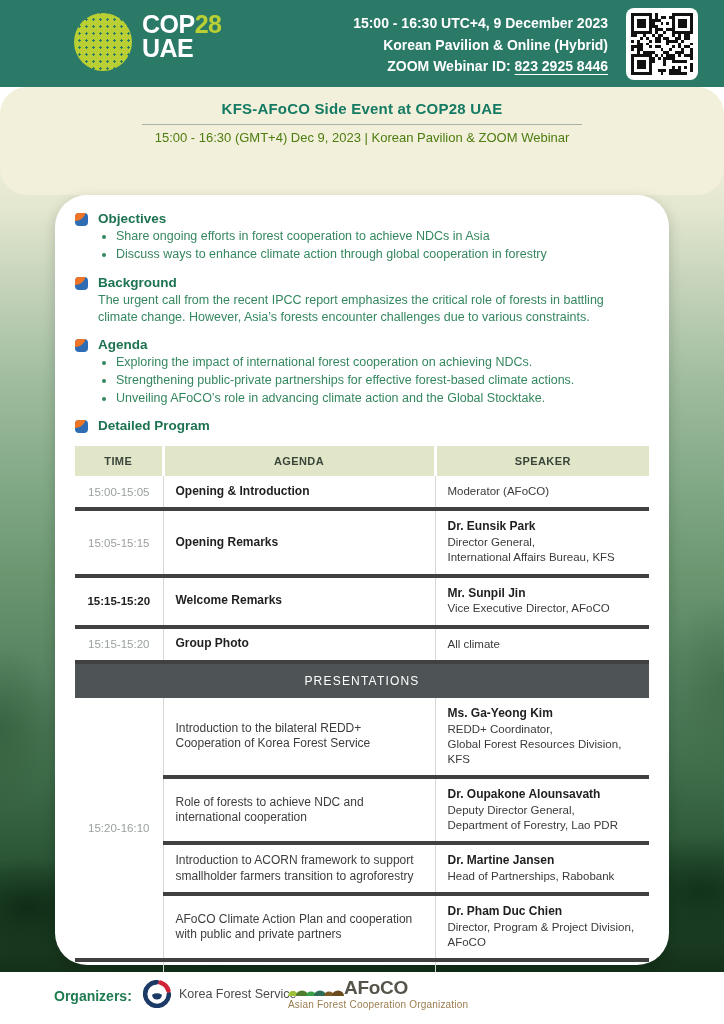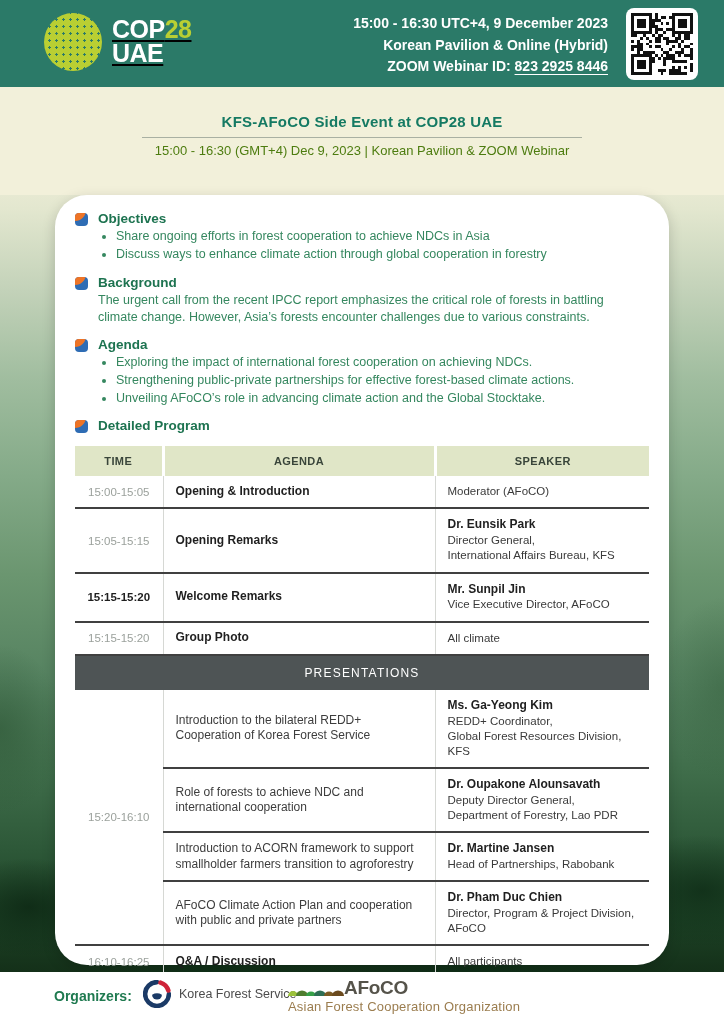--- a/index.html
+++ b/index.html
@@ -16,41 +16,41 @@
       radial-gradient(180px 80px at 30% 99%, rgba(16,48,24,.9) 0%, rgba(16,48,24,0) 72%),
       radial-gradient(200px 90px at 65% 100%, rgba(15,46,23,.9) 0%, rgba(15,46,23,0) 72%),
       radial-gradient(90px 120px at 0% 70%, rgba(40,80,48,.5) 0%, rgba(40,80,48,0) 70%),
       radial-gradient(90px 130px at 100% 65%, rgba(50,92,58,.45) 0%, rgba(50,92,58,0) 70%),
       linear-gradient(180deg, #f0eed9 0%, #e3e7cf 6%, #c3d2b9 16%, #a0bd9f 27%,
         #84aa88 39%, #6b9670 51%, #558260 64%, #406e4b 75%, #2d5838 85%, #1e4427 93%, #143019 100%);
   }
 
   
   .topbar { position:absolute; left:0; top:0; width:724px; height:87px; background:#2b7a68; }
-  .cop-logo { position:absolute; left:44px; top:13px; display:flex; align-items:center; gap:10px;text-decoration:underline; }
+  .cop-logo { position:absolute; left:74px; top:13px; display:flex; align-items:flex-start; gap:10px; }
   .globe {
     width:58px; height:58px; border-radius:50%;
     background-color:#b9cf33;
     background-image:radial-gradient(#2b7a68 1.1px, rgba(0,0,0,0) 1.4px);
     background-size:7px 7px; background-position:2px 3px;
   }
   .cop-text { color:#fff; font-weight:bold; line-height:.95; letter-spacing:-.5px; }
   .cop-text .l1 { font-size:25px; }
   .cop-text .l1 .yr { color:#b9cf33; }
   .cop-text .l2 { font-size:25px; }
   .head-info { position:absolute; right:116px; top:13px; text-align:right;
     color:#fff; font-weight:bold; font-size:14px; line-height:1.55; }
   .head-info .wid { color:#fff; text-decoration:underline; text-underline-offset:3px; cursor:pointer; }
   .qr-box { position:absolute; right:26px; top:8px; width:72px; height:72px;
     background:#fff; border-radius:8px; padding:5px; }
   .qr-box svg { display:block; width:62px; height:62px; }
 
   
   .title-band { position:absolute; left:0; top:87px; width:724px; height:108px;
-    background:#f2f0da; text-align:center; padding-top:26px; }
+    background:#f2f0da; text-align:center; padding-top:13px;border-radius:27px; }
   .kicker { color:#157a63; font-weight:bold; font-size:15px; letter-spacing:.2px; }
   .title-band h1 { margin-top:4px; color:#1b2a22; font-size:24px; line-height:1.12; letter-spacing:-.2px; }
   .title-rule { width:440px; height:1px; background:#a9b0a2; margin:7px auto 5px auto; }
   .title-meta { color:#4d7c0f; font-size:13px; }
 
   
   .card { position:absolute; left:55px; top:195px; width:614px; height:770px;
     background:#fff; border-radius:32px; padding:16px 20px 0 20px;
     box-shadow:0 4px 14px rgba(0,0,0,.18); }
 
@@ -63,40 +63,40 @@
   .sect-h { color:#1d7350; font-size:13.5px; font-weight:bold; margin-bottom:2px; }
   .sect-p { color:#35875f; font-size:12.5px; line-height:1.38; padding-right:6px; }
   .sect-ul { list-style:disc; margin-left:18px; color:#35875f; }
   .sect-ul li { font-size:12.5px; line-height:1.42; color:#35875f; }
 
   
   .program { border-collapse:collapse; width:100%; margin-top:9px; table-layout:fixed; }
   .program thead th { background:#e0e6c7; font-size:11px; font-weight:bold; color:#39453a;
     padding:9px 4px; letter-spacing:.4px; border-left:3px solid #fff; }
   .program thead th:first-child { border-left:none; }
-  .program tbody td { border-bottom:2px solid #404040; vertical-align:middle; }
+  .program tbody td { border-bottom:4px solid #404040; vertical-align:middle; }
   .td-time { text-align:center; color:#9ba19c; font-size:11.5px; border-right:1px solid #d6d8d4; }
   .td-time.emph { color:#1f1f1f; font-weight:bold; }
   .td-agenda { padding:5px 12px; font-weight:bold; font-size:12px; color:#1f1f1f;
     border-right:1px solid #d6d8d4; line-height:1.3; }
   .td-agenda.reg { font-weight:normal; color:#3d3d3d; }
   .td-speaker { padding:8px 12px; font-size:11.5px; color:#3a3a3a; line-height:1.32; }
   .speaker-name { font-weight:bold; font-size:12px; color:#1f1f1f; }
   .td-pres { background:#4e5455; color:#fff; text-align:center; letter-spacing:1.2px;
     font-size:12px; padding:10px 0; border-bottom:none !important; }
 
   
   .footer { position:absolute; left:0; top:972px; width:724px; height:52px; background:#fff; }
   .org-label { position:absolute; left:54px; top:16px; color:#1f7a50; font-weight:bold; font-size:14px; }
   .kfs { position:absolute; left:143px; top:8px; display:flex; align-items:center; gap:8px; }
   .kfs-name { color:#4c4c4c; font-size:12.5px; }
   .afoco { position:absolute; left:288px; top:6px; }
   .afoco-top { display:flex; align-items:flex-end; }
   .afoco-word { color:#55534a; font-weight:bold; font-size:19px; letter-spacing:-.3px; line-height:1; }
-  .afoco-tag { display:block; margin-top:2px; color:#9b7d4f; font-size:13px; letter-spacing:.2px; }
+  .afoco-tag { display:block; margin-top:2px; color:#9b7d4f; font-size:10px; letter-spacing:.2px; }
 </style>
 </head>
 <body>
 
 <div class="page">
 
   <div class="forest-bg"></div>
 
   <header class="topbar">
     <div class="cop-logo">

